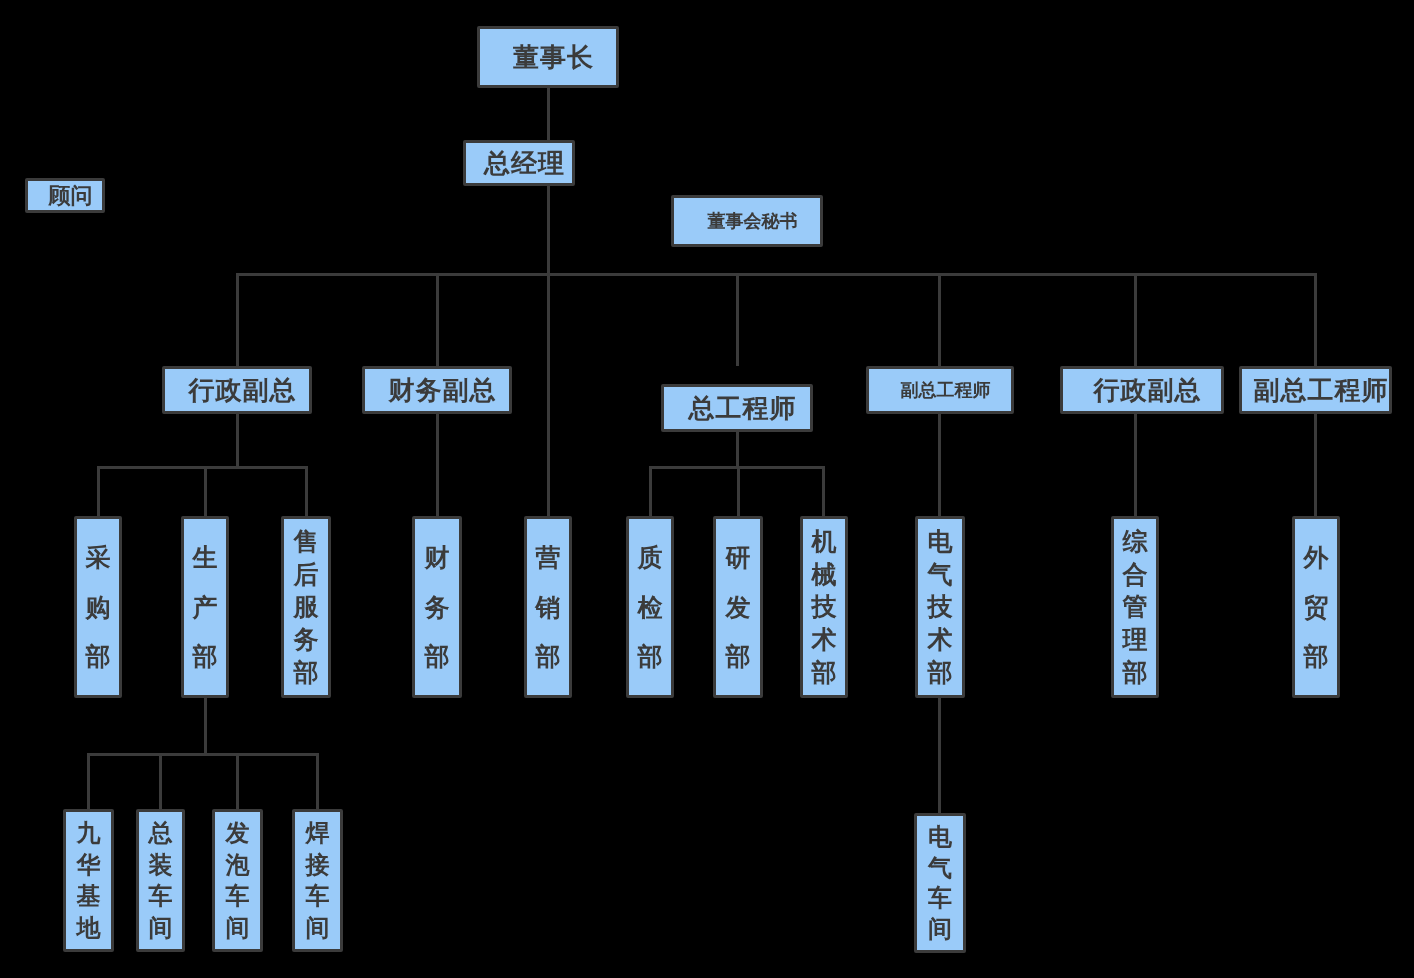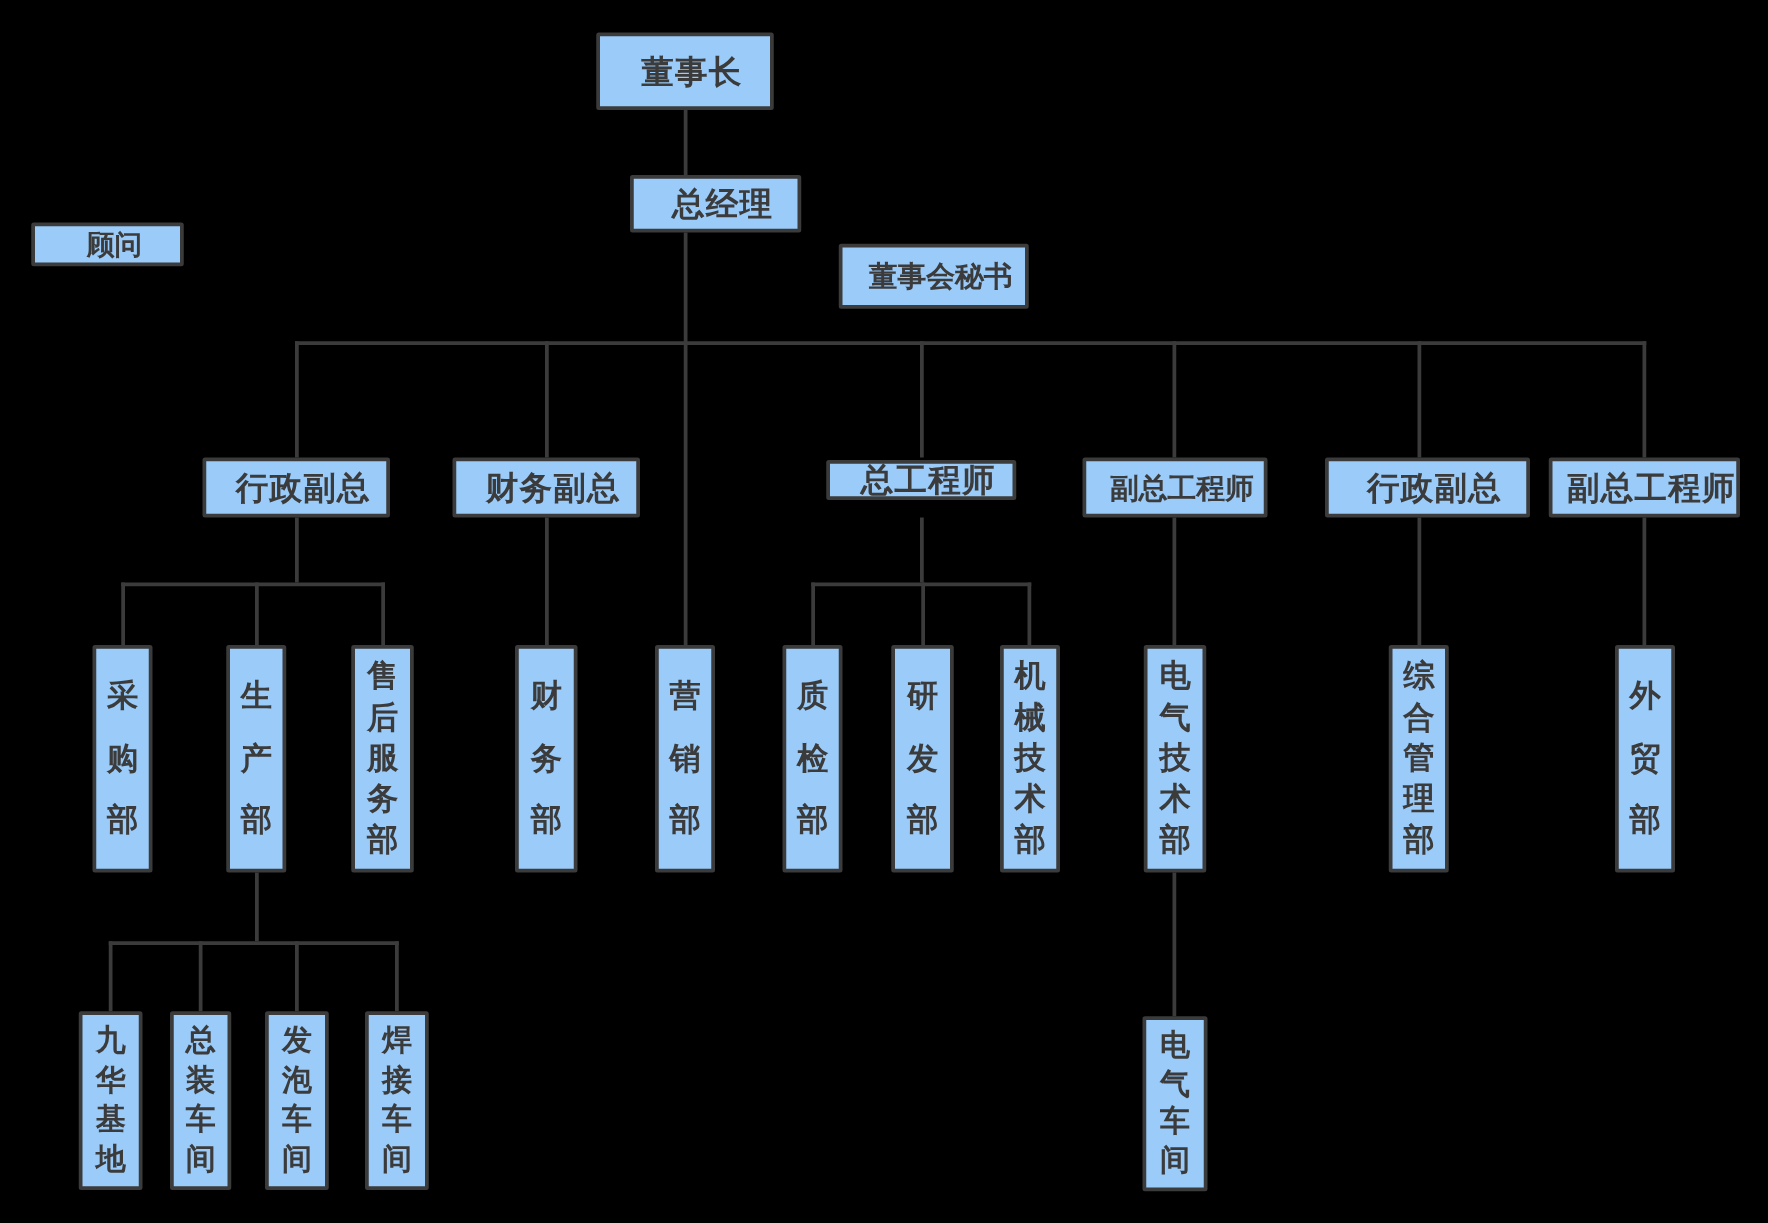--- a/index.html
+++ b/index.html
@@ -39,44 +39,44 @@
     justify-content:center;
     z-index:1;
     cursor:default;
     padding-left:11px;
   }
   .hbox{
     font-size:26px;
     letter-spacing:1px;
     white-space:nowrap;
   }
-  .fs23{font-size:23px;letter-spacing:0;}
+  .fs23{font-size:18px;letter-spacing:0;}
   .fs22{font-size:22px;letter-spacing:0;}
   .vbox{
     flex-direction:column;
     justify-content:space-evenly;
     font-size:25px;
     padding:2px 0;
   }
   .vbox span{line-height:1;display:block;}
   .ws{font-size:24px;}
 </style>
 </head>
 <body>
 
 <div id="stage">
 
   <div class="node hbox" style="left:477px;top:26px;width:142px;height:62px">董事长</div>
-  <div class="node hbox" style="left:504px;top:140px;width:137px;height:46px">总经理</div>
-  <div class="node hbox fs22" style="left:25px;top:178px;width:122px;height:35px">顾问</div>
+  <div class="node hbox" style="left:463px;top:140px;width:112px;height:46px">总经理</div>
+  <div class="node hbox fs22" style="left:25px;top:178px;width:80px;height:35px">顾问</div>
   <div class="node hbox fs23" style="left:671px;top:195px;width:152px;height:52px">董事会秘书</div>
 
   <div class="node hbox" style="left:162px;top:366px;width:150px;height:48px">行政副总</div>
   <div class="node hbox" style="left:362px;top:366px;width:150px;height:48px">财务副总</div>
-  <div class="node hbox" style="left:661px;top:368px;width:152px;height:32px">总工程师</div>
+  <div class="node hbox" style="left:661px;top:384px;width:152px;height:48px">总工程师</div>
   <div class="node hbox fs23" style="left:866px;top:366px;width:148px;height:48px">副总工程师</div>
   <div class="node hbox" style="left:1060px;top:366px;width:164px;height:48px">行政副总</div>
   <div class="node hbox" style="left:1239px;top:366px;width:153px;height:48px">副总工程师</div>
 
   <div class="node vbox" style="left:74px;top:516px;width:48px;height:182px">
       <span>采</span>
       <span>购</span>
       <span>部</span>
     </div>
   <div class="node vbox" style="left:181px;top:516px;width:48px;height:182px">

